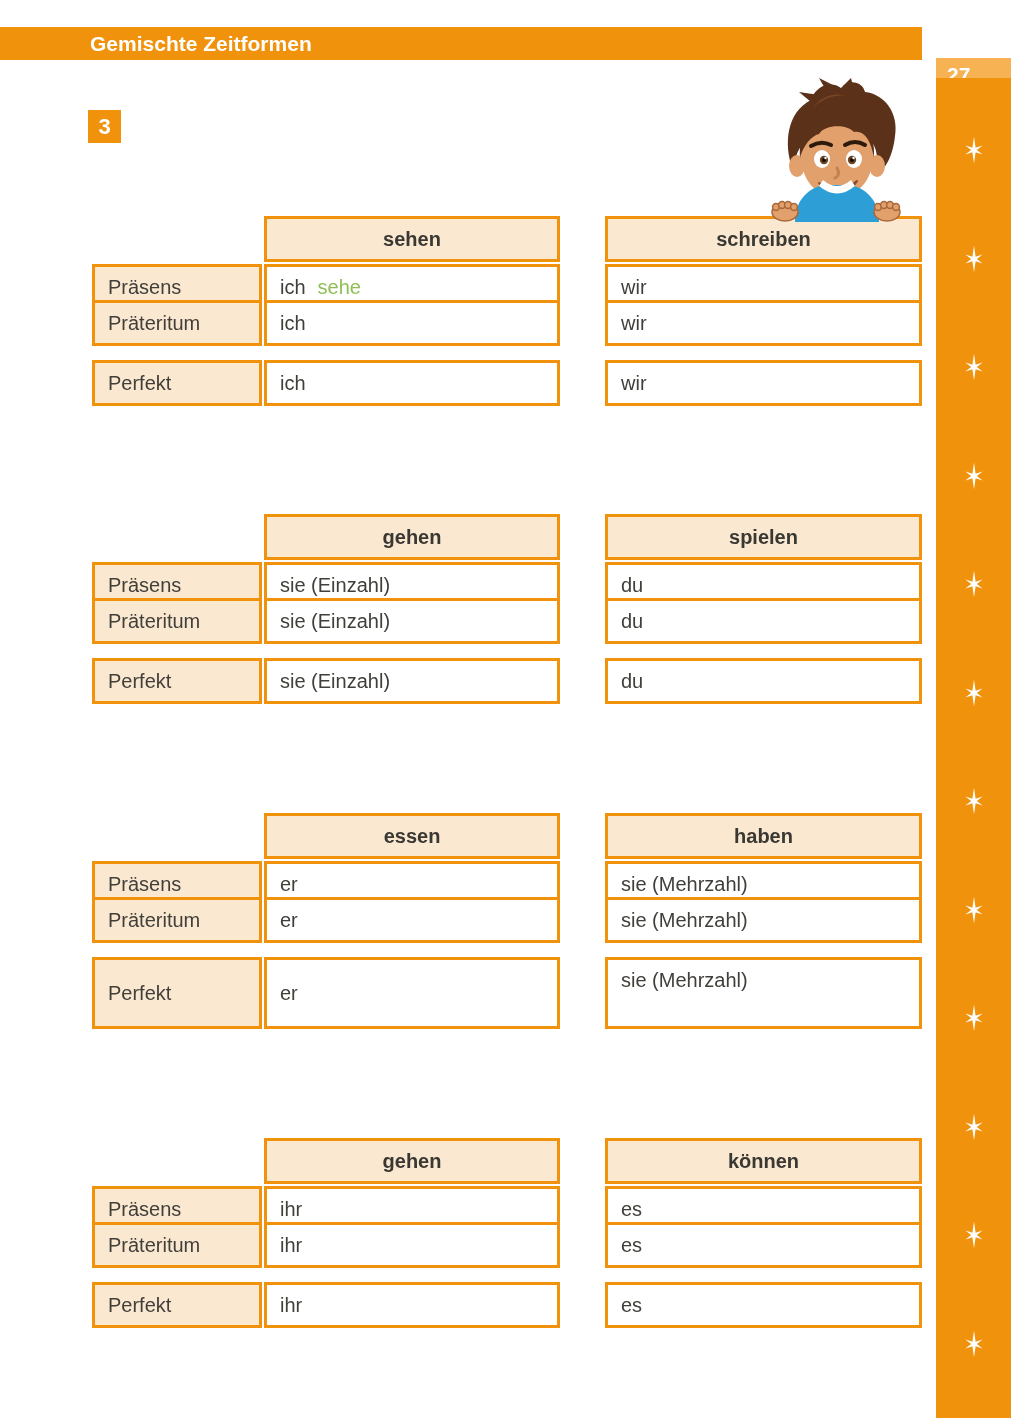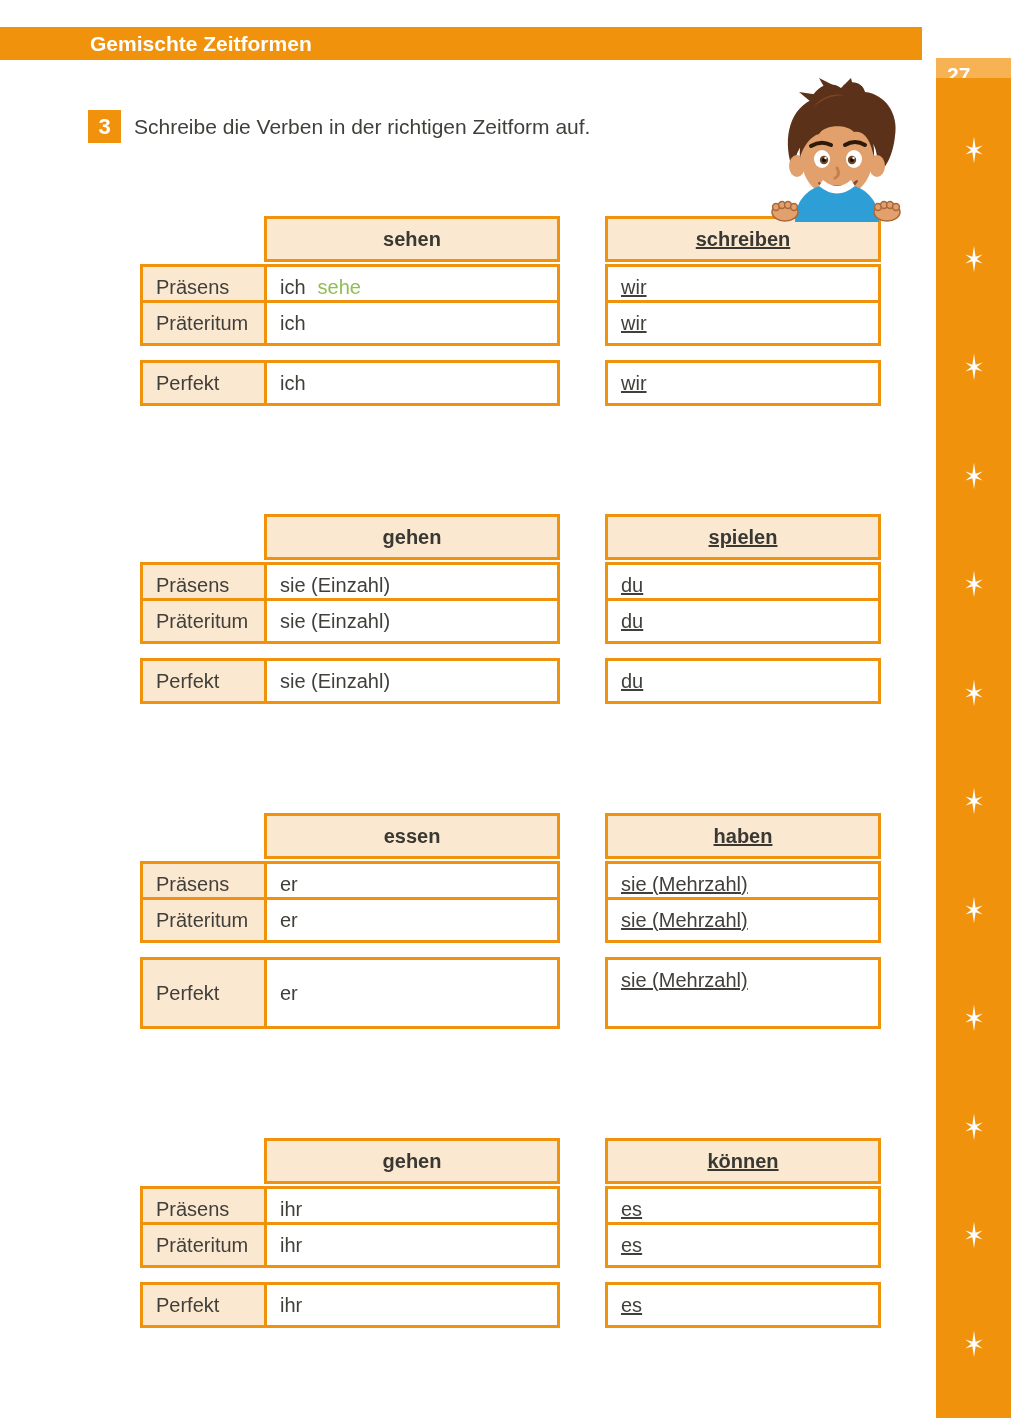--- a/index.html
+++ b/index.html
@@ -69,22 +69,22 @@
     background:#fff;
   }
   .hcell{
     background:var(--cream);
     font-weight:bold;justify-content:center;padding-left:0;
     color:#3A3833;
   }
   .lcell{background:var(--cream);}
   
   .h1,.c1{left:172px;width:296px;}
-  .h2,.c2{left:513px;width:276px;text-decoration:underline;}
-  .lc{left:0;width:170px;margin-left:48px;}
+  .h2,.c2{left:513px;width:317px;}
+  .lc{left:0;width:170px;}
   
   .hr{top:0;height:46px;}
   .r1{top:48px;height:46px;}
   .r2{top:84px;height:46px;}
   .r3{top:144px;height:46px;}
   .tbl-tall .r3{height:72px;}
   .cell.top{align-items:flex-start;padding-top:9px;}
   .ans{color:var(--answer-green);margin-left:12px;}
 </style>
 </head>
@@ -218,21 +218,20 @@
           <polygon transform="rotate(118)" points="0,-14 2.6,0 -2.6,0"></polygon>
           <polygon transform="rotate(242)" points="0,-14 2.6,0 -2.6,0"></polygon>
           <polygon transform="rotate(298)" points="0,-14 2.6,0 -2.6,0"></polygon>
         </g>
       </svg>
   </div>
 
   <div class="task-num">
     <span>3</span>
   </div>
-  <div class="task-text">Schreibe die Verben in der richtigen Zeitform auf.</div>
 
   <svg class="boy" viewBox="0 0 140 144">
 
     <path fill="#5B3119" d="M26,92 C16,66 20,34 44,22 C48,8 64,2 74,10 C82,0 96,4 98,14 C118,16 132,36 128,58 C126,78 118,92 110,96 C112,76 108,64 100,60 C94,50 84,46 70,46 C54,46 44,52 40,62 C32,68 28,78 26,92 Z"></path>
     <path fill="#5B3119" d="M60,14 L52,0 L70,9 Z M76,8 L84,0 L87,12 Z M44,24 L32,14 L52,17 Z"></path>
     <path fill="#7A4522" d="M46,30 C54,18 68,14 80,18 C66,16 54,22 46,30 Z"></path>
 
     <ellipse cx="30" cy="88" rx="8" ry="11" fill="#E2A06D"></ellipse>
     <ellipse cx="110" cy="88" rx="8" ry="11" fill="#E2A06D"></ellipse>
 

